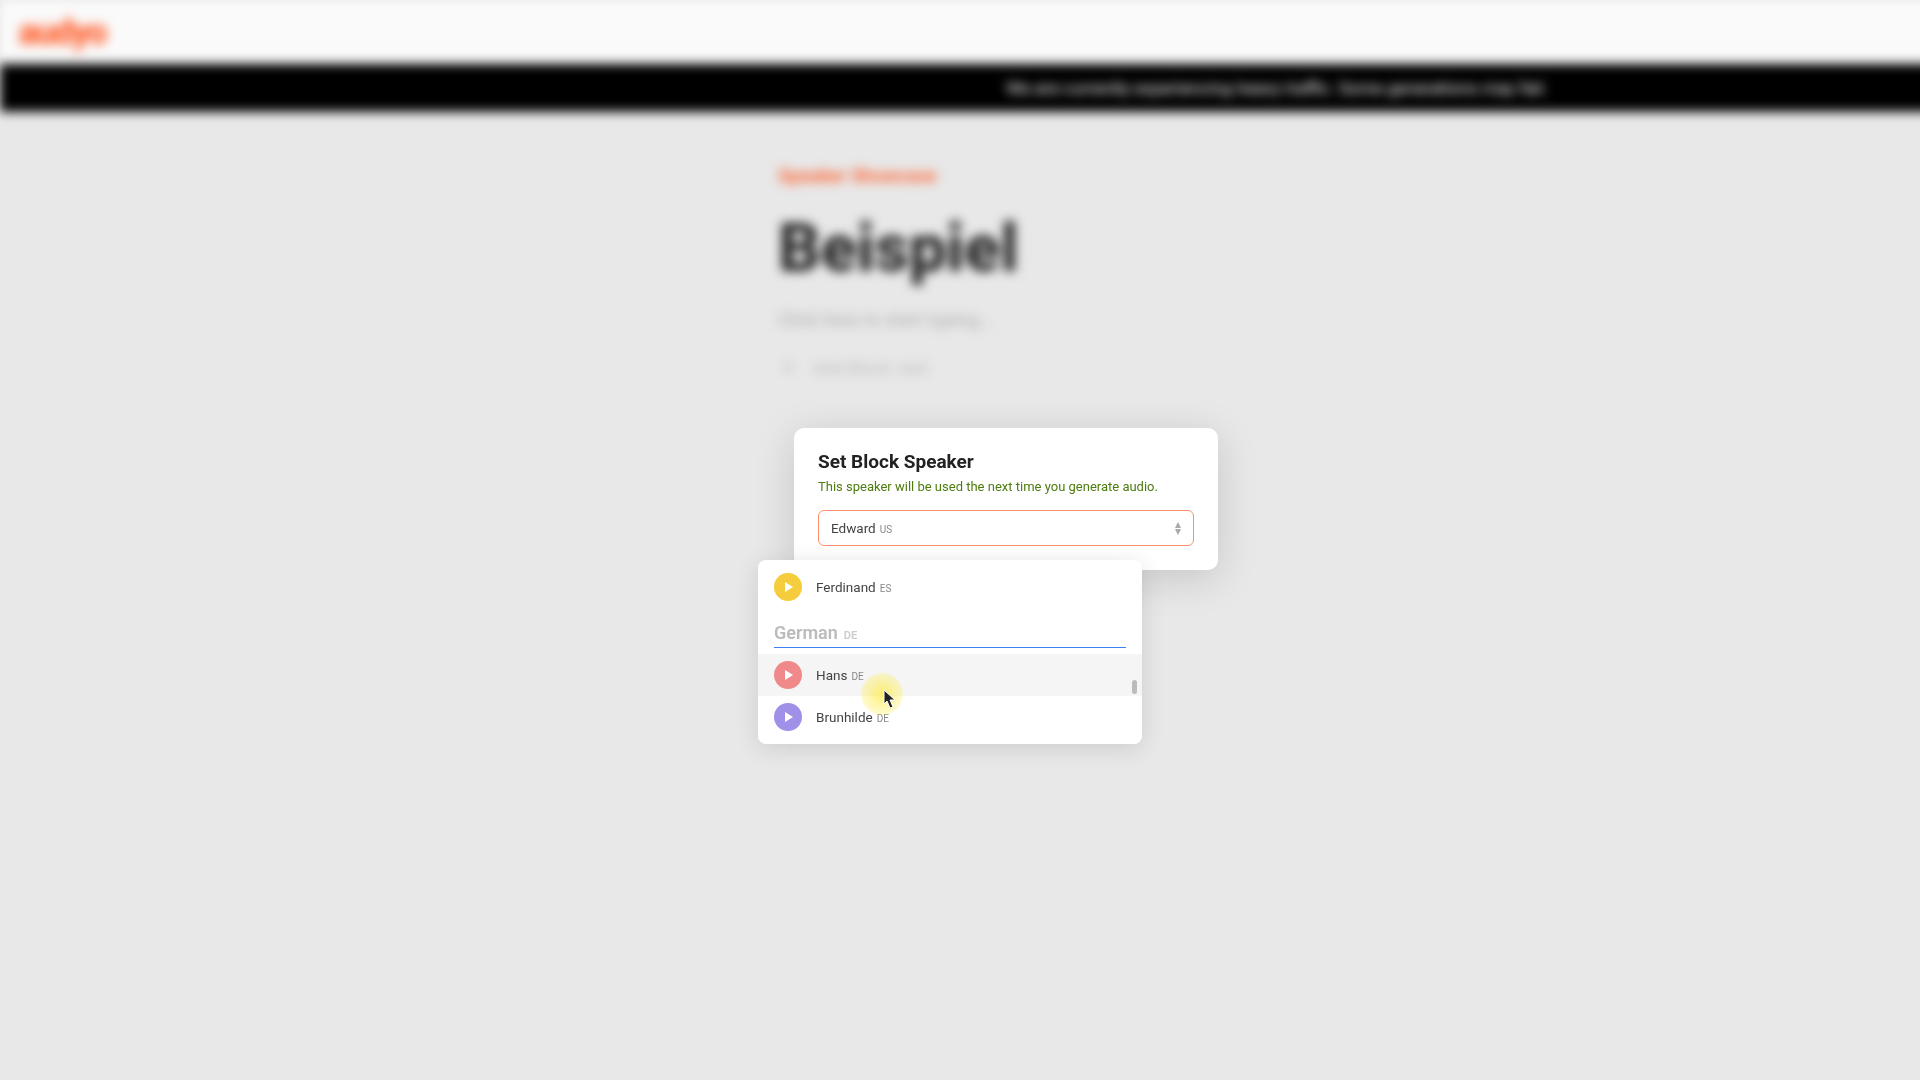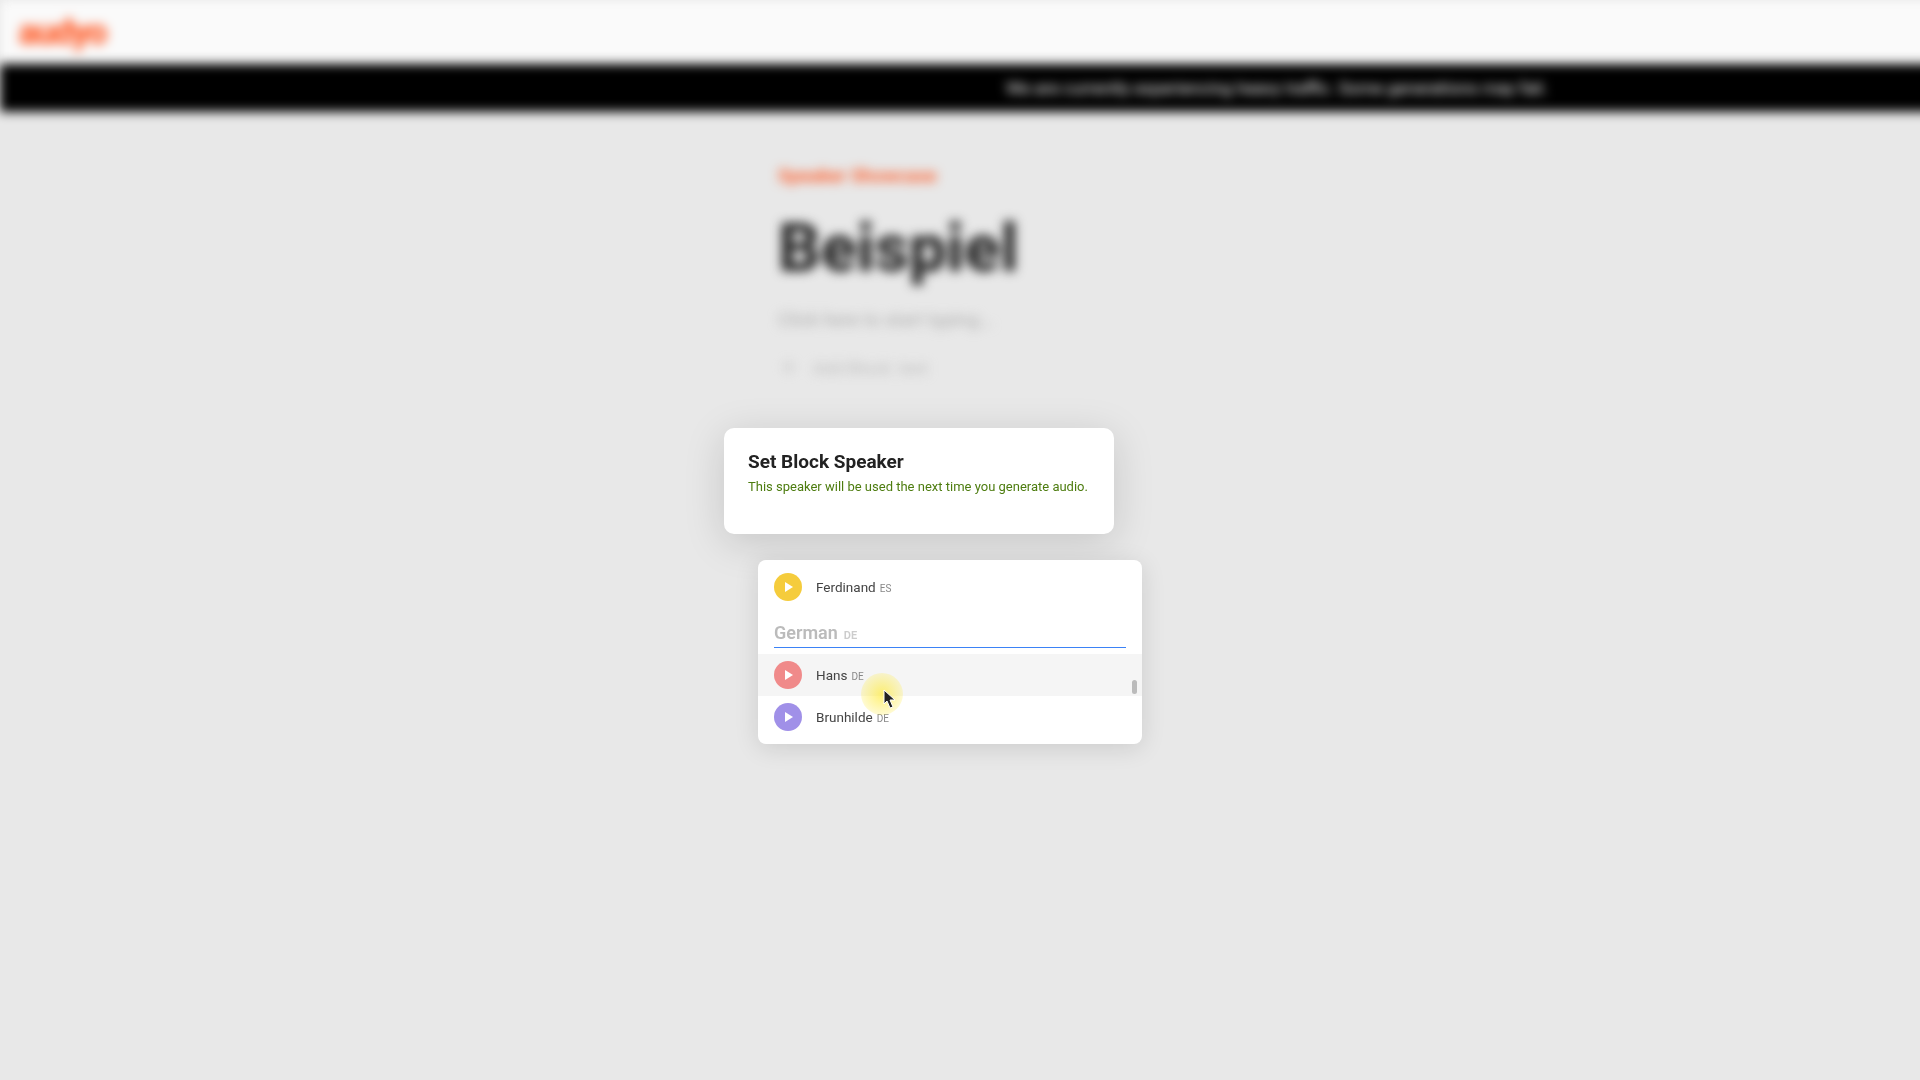--- a/index.html
+++ b/index.html
@@ -96,22 +96,22 @@
     
     .plus-icon {
       width: 16px;
       height: 16px;
     }
 
     
     .modal {
       position: absolute;
       top: 428px;
-      left: 724px;
-      width: 390px;
+      left: 794px;
+      width: 424px;
       background: white;
       border-radius: 10px;
       box-shadow: 0 8px 40px rgba(0,0,0,0.15);
       padding: 22px 24px 24px 24px;
     }
     
     .modal-title {
       font-size: 19px;
       font-weight: 700;
       color: #222;
@@ -287,20 +287,30 @@
         <span>Add Block: text</span>
       </div>
     </div>
   </div>
 
 </div>
 
 <div class="modal">
   <div class="modal-title">Set Block Speaker</div>
   <div class="modal-sub">This speaker will be used the next time you generate audio.</div>
+  <div class="select-box">
+    <span class="select-value">
+      <span>Edward</span>
+      <span class="lang-suffix">US</span>
+    </span>
+    <span class="chevrons">
+      <div>▴</div>
+        <div>▾</div>
+    </span>
+  </div>
 </div>
 
 <div class="dropdown">
   <div class="option">
     <span class="play-badge bg-yellow">
         <span class="play-tri"></span>
       </span>
     <span class="option-label">
       <span>Ferdinand</span>
       <span class="lang-suffix">ES</span>

